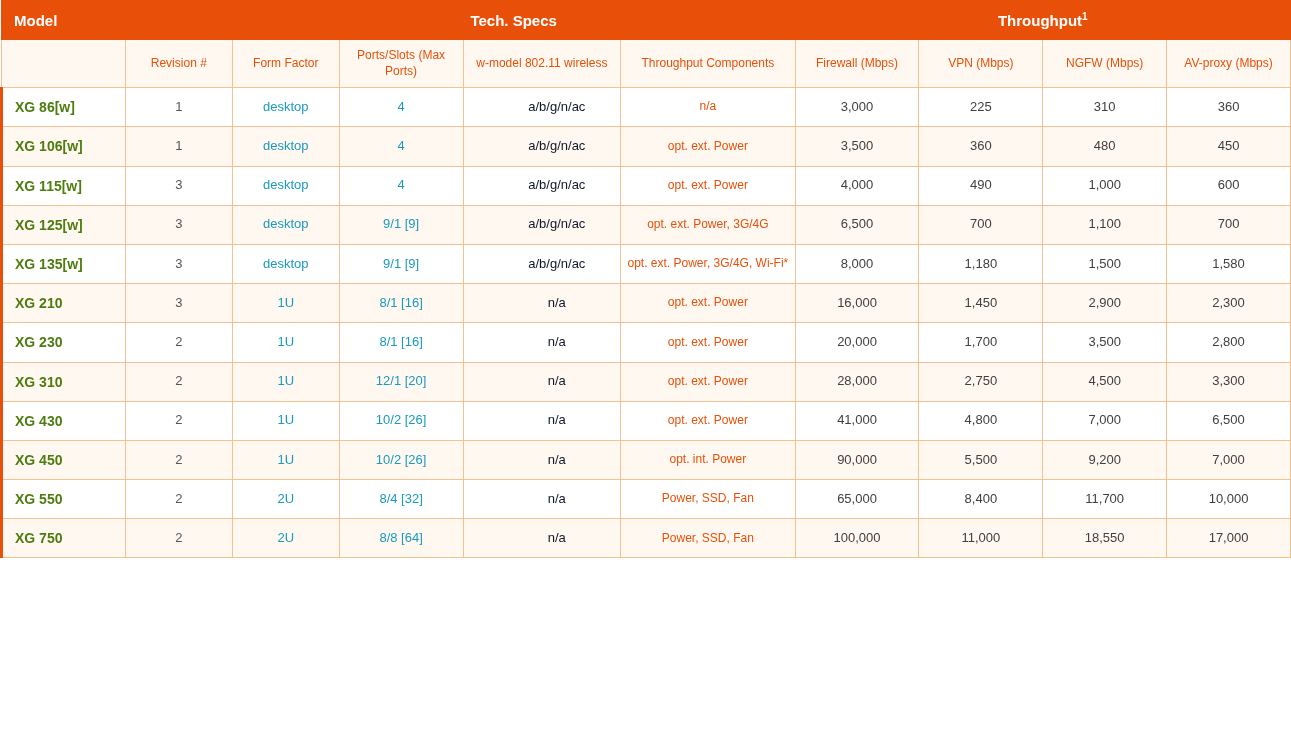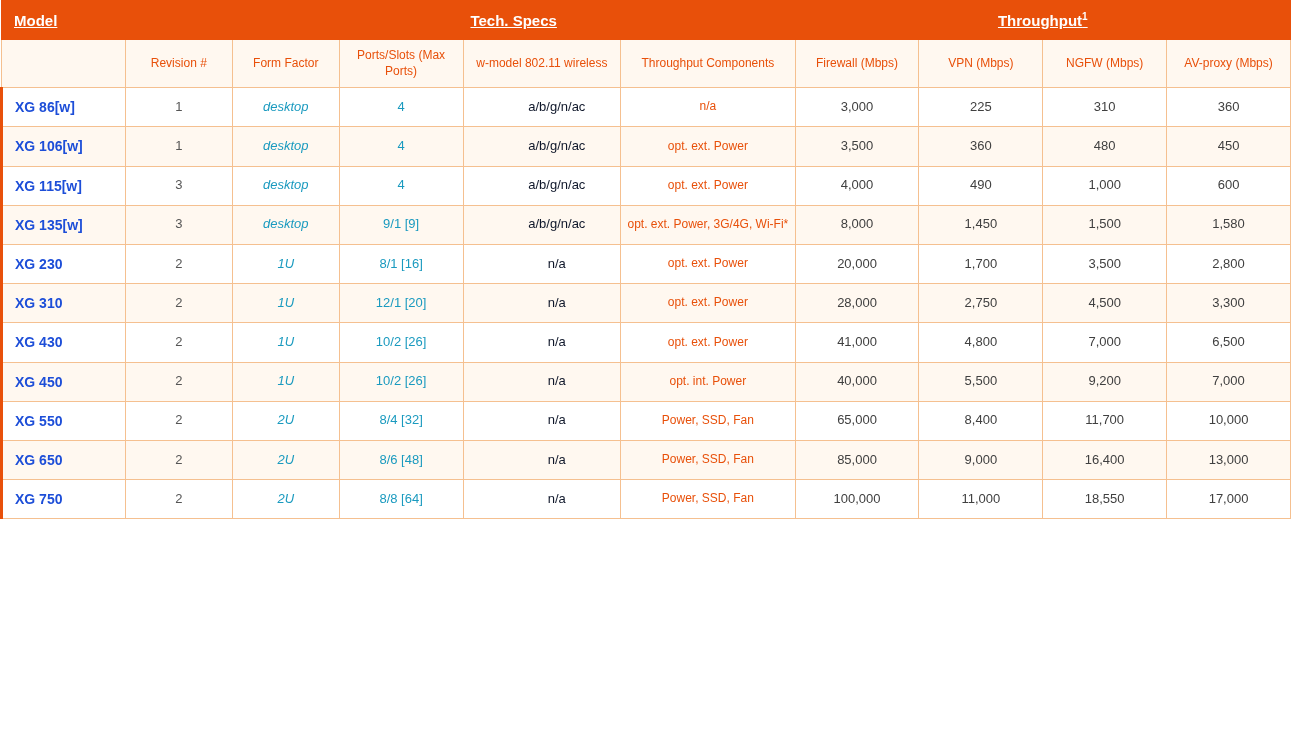--- a/index.html
+++ b/index.html
@@ -19,21 +19,20 @@
     }
     
     thead tr.header-row-1 th {
       background-color: #e8500a;
       color: #fff;
       font-weight: bold;
       font-size: 15px;
       padding: 10px 8px;
       text-align: center;
       border: 1px solid #e8500a;
-      text-decoration: underline;
     }
     thead tr.header-row-1 th.model-header {
       text-align: left;
       padding-left: 12px;
     }
     
     thead tr.header-row-2 th {
       background-color: #fff8f0;
       color: #e8500a;
       font-size: 12px;
@@ -59,27 +58,26 @@
       border-left: 1px solid #f5c090;
       border-right: 1px solid #f5c090;
       color: #555;
       font-size: 13px;
       line-height: 1.3;
     }
     tbody td.model-cell {
       text-align: left;
       padding-left: 12px;
       font-weight: bold;
-      color: #1d4ed8;
+      color: #4d7c0f;
       font-size: 14px;
       border-left: 3px solid #e8500a;
     }
     tbody td.form-factor {
       color: #1a9abf;
-      font-style: italic;
     }
     tbody td.ports {
       color: #1a9abf;
     }
     tbody td.wireless {
       color: #0f172a;
       padding-left: 36px;
     }
     tbody td.swappable {
       color: #e8500a;
@@ -197,30 +195,54 @@
           <td class="form-factor">desktop</td>
           <td class="ports">4</td>
           <td class="wireless">a/b/g/n/ac</td>
           <td class="swappable">opt. ext. Power</td>
           <td class="throughput">4,000</td>
           <td class="throughput">490</td>
           <td class="throughput">1,000</td>
           <td class="throughput">600</td>
         </tr>
         <tr>
+          <td class="model-cell">XG 125[w]</td>
+          <td class="">3</td>
+          <td class="form-factor">desktop</td>
+          <td class="ports">9/1 [9]</td>
+          <td class="wireless">a/b/g/n/ac</td>
+          <td class="swappable">opt. ext. Power, 3G/4G</td>
+          <td class="throughput">6,500</td>
+          <td class="throughput">700</td>
+          <td class="throughput">1,100</td>
+          <td class="throughput">700</td>
+        </tr>
+        <tr>
           <td class="model-cell">XG 135[w]</td>
           <td class="">3</td>
           <td class="form-factor">desktop</td>
           <td class="ports">9/1 [9]</td>
           <td class="wireless">a/b/g/n/ac</td>
           <td class="swappable">opt. ext. Power, 3G/4G, Wi-Fi*</td>
           <td class="throughput">8,000</td>
-          <td class="throughput">1,450</td>
+          <td class="throughput">1,180</td>
           <td class="throughput">1,500</td>
           <td class="throughput">1,580</td>
+        </tr>
+        <tr>
+          <td class="model-cell">XG 210</td>
+          <td class="">3</td>
+          <td class="form-factor">1U</td>
+          <td class="ports">8/1 [16]</td>
+          <td class="wireless">n/a</td>
+          <td class="swappable">opt. ext. Power</td>
+          <td class="throughput">16,000</td>
+          <td class="throughput">1,450</td>
+          <td class="throughput">2,900</td>
+          <td class="throughput">2,300</td>
         </tr>
         <tr>
           <td class="model-cell">XG 230</td>
           <td class="">2</td>
           <td class="form-factor">1U</td>
           <td class="ports">8/1 [16]</td>
           <td class="wireless">n/a</td>
           <td class="swappable">opt. ext. Power</td>
           <td class="throughput">20,000</td>
           <td class="throughput">1,700</td>
@@ -251,50 +273,38 @@
           <td class="throughput">7,000</td>
           <td class="throughput">6,500</td>
         </tr>
         <tr>
           <td class="model-cell">XG 450</td>
           <td class="">2</td>
           <td class="form-factor">1U</td>
           <td class="ports">10/2 [26]</td>
           <td class="wireless">n/a</td>
           <td class="swappable">opt. int. Power</td>
-          <td class="throughput">40,000</td>
+          <td class="throughput">90,000</td>
           <td class="throughput">5,500</td>
           <td class="throughput">9,200</td>
           <td class="throughput">7,000</td>
         </tr>
         <tr>
           <td class="model-cell">XG 550</td>
           <td class="">2</td>
           <td class="form-factor">2U</td>
           <td class="ports">8/4 [32]</td>
           <td class="wireless">n/a</td>
           <td class="swappable">Power, SSD, Fan</td>
           <td class="throughput">65,000</td>
           <td class="throughput">8,400</td>
           <td class="throughput">11,700</td>
           <td class="throughput">10,000</td>
         </tr>
         <tr>
-          <td class="model-cell">XG 650</td>
-          <td class="">2</td>
-          <td class="form-factor">2U</td>
-          <td class="ports">8/6 [48]</td>
-          <td class="wireless">n/a</td>
-          <td class="swappable">Power, SSD, Fan</td>
-          <td class="throughput">85,000</td>
-          <td class="throughput">9,000</td>
-          <td class="throughput">16,400</td>
-          <td class="throughput">13,000</td>
-        </tr>
-        <tr>
           <td class="model-cell">XG 750</td>
           <td class="">2</td>
           <td class="form-factor">2U</td>
           <td class="ports">8/8 [64]</td>
           <td class="wireless">n/a</td>
           <td class="swappable">Power, SSD, Fan</td>
           <td class="throughput">100,000</td>
           <td class="throughput">11,000</td>
           <td class="throughput">18,550</td>
           <td class="throughput">17,000</td>

